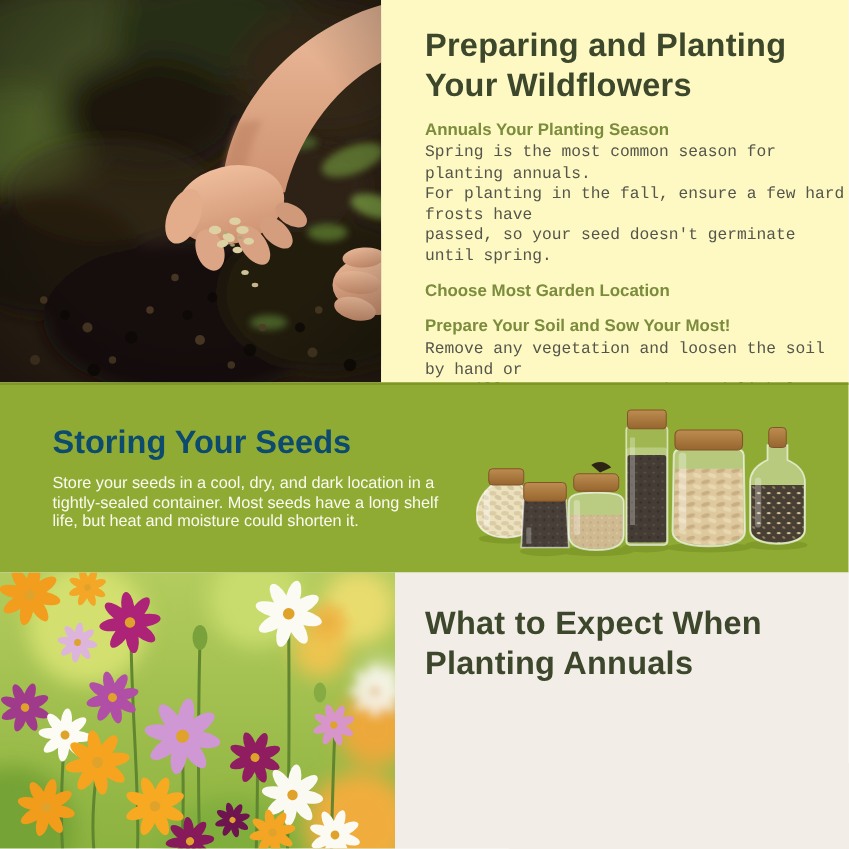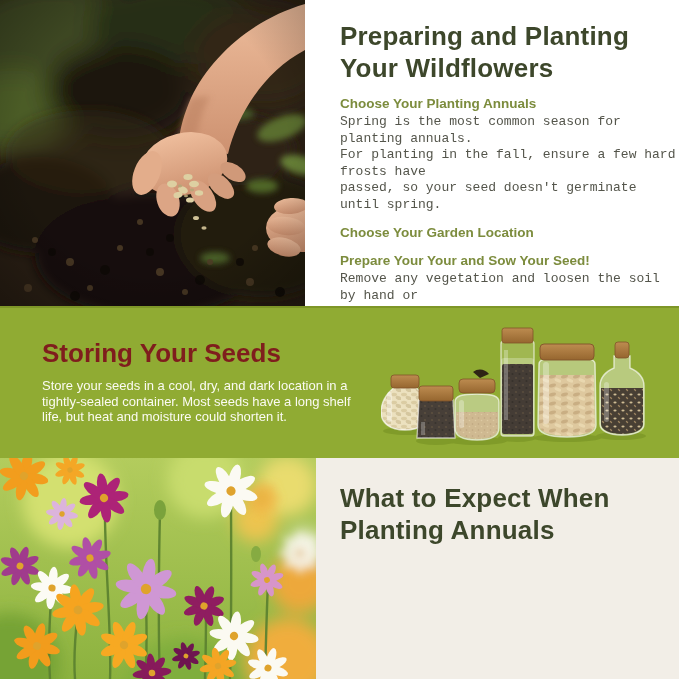--- a/index.html
+++ b/index.html
@@ -3,32 +3,32 @@
 <meta charset="utf-8">
 <style>
   html,body{margin:0;padding:0;background:#ffffff;}
   .canvas{position:relative;width:679px;height:679px;overflow:hidden;
           font-family:"Liberation Sans",sans-serif;background:#f2eee7;}
 
   
   .top-section{position:absolute;left:0;top:0;width:679px;height:306px;}
   .top-photo{position:absolute;left:0;top:0;width:305px;height:306px;overflow:hidden;}
   .top-panel{position:absolute;left:305px;top:0;width:374px;height:380px;
-             background:#ffffff;box-sizing:border-box;padding:20px 0 0 35px;overflow:hidden;}
+             background:#fef9c3;box-sizing:border-box;padding:20px 0 0 35px;overflow:hidden;}
   .h-main{margin:0;font-size:26px;line-height:32px;font-weight:bold;
           color:#3d472b;white-space:pre-line;letter-spacing:.2px;}
   .sec{margin-top:11px;width:340px;}
   .sec-h{margin:0 0 2px 0;font-size:13.5px;line-height:17px;font-weight:bold;color:#7c8c3d;}
   .sec-p{margin:0;font-size:13px;line-height:16.5px;color:#54554b;white-space:pre-line;font-family:Liberation Mono, monospace;}
 
   
   .band{position:absolute;left:0;top:306px;width:679px;height:152px;
         background:#90ab33;border-top:2px solid #7e9628;box-sizing:border-box;}
   .band-text{position:absolute;left:42px;top:30px;}
-  .band-h{margin:0;font-size:26px;line-height:30px;font-weight:bold;color:#7f1d1d;}
+  .band-h{margin:0;font-size:26px;line-height:30px;font-weight:bold;color:#0c4a6e;}
   .band-p{margin:10px 0 0 0;font-size:13px;line-height:15.5px;color:#fbfbf2;white-space:pre-line;}
   .jars{position:absolute;right:28px;bottom:8px;width:270px;height:130px;}
   .jars svg{display:block;}
 
   
   .bottom-section{position:absolute;left:0;top:458px;width:679px;height:221px;padding-left:14px;}
   .bottom-photo{position:absolute;left:0;top:0;width:316px;height:221px;overflow:hidden;}
   .bottom-panel{position:absolute;left:316px;top:0;width:363px;height:221px;
                 background:#f2eee7;box-sizing:border-box;padding:24px 0 0 24px;overflow:hidden;}
   .bottom-p{margin:10px 0 0 0;font-size:13px;line-height:16px;color:#54554b;
@@ -147,30 +147,30 @@
           <ellipse cx="291" cy="206" rx="17" ry="8" transform="rotate(-4 291 206)"></ellipse>
         </g>
         <rect width="305" height="306" fill="url(#vig)"></rect>
       </svg>
     </div>
 
     <div class="top-panel">
       <h1 class="h-main">Preparing and Planting
 Your Wildflowers</h1>
       <div class="sec">
-        <h2 class="sec-h">Choose Your Planting Annuals</h2>
+        <h2 class="sec-h">Annuals Your Planting Season</h2>
         <p class="sec-p">Spring is the most common season for planting annuals.
 For planting in the fall, ensure a few hard frosts have
 passed, so your seed doesn't germinate until spring.</p>
       </div>
       <div class="sec">
-        <h2 class="sec-h">Choose Your Garden Location</h2>
+        <h2 class="sec-h">Choose Most Garden Location</h2>
       </div>
       <div class="sec">
-        <h2 class="sec-h">Prepare Your Your and Sow Your Seed!</h2>
+        <h2 class="sec-h">Prepare Your Soil and Sow Your Most!</h2>
         <p class="sec-p">Remove any vegetation and loosen the soil by hand or
 rototiller. Sow your seeds, and lightly compress the soil for
 protection from could and wind. Water as needed.</p>
       </div>
     </div>
   </div>
 
   <div class="band">
     <div class="band-text">
       <h1 class="band-h">Storing Your Seeds</h1>

